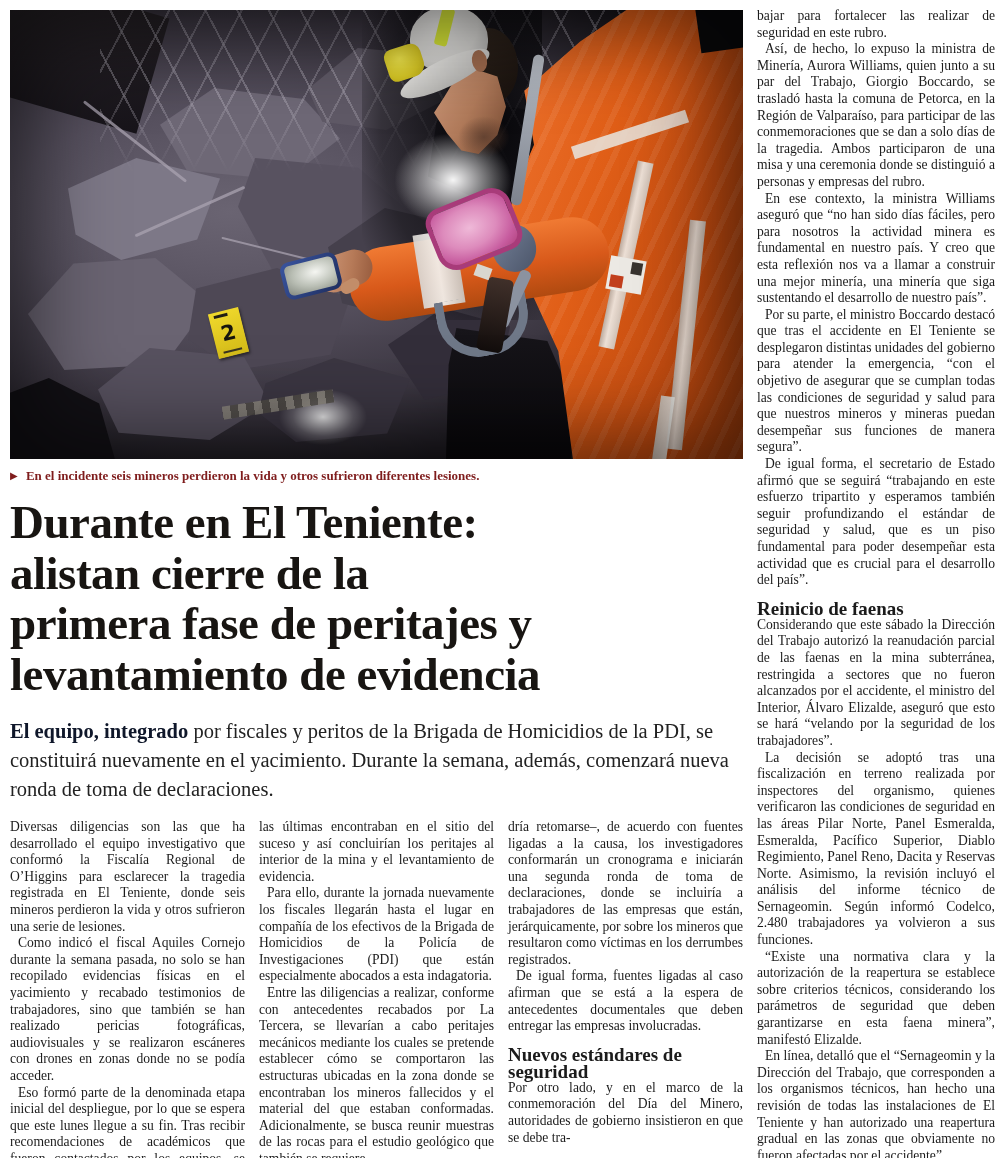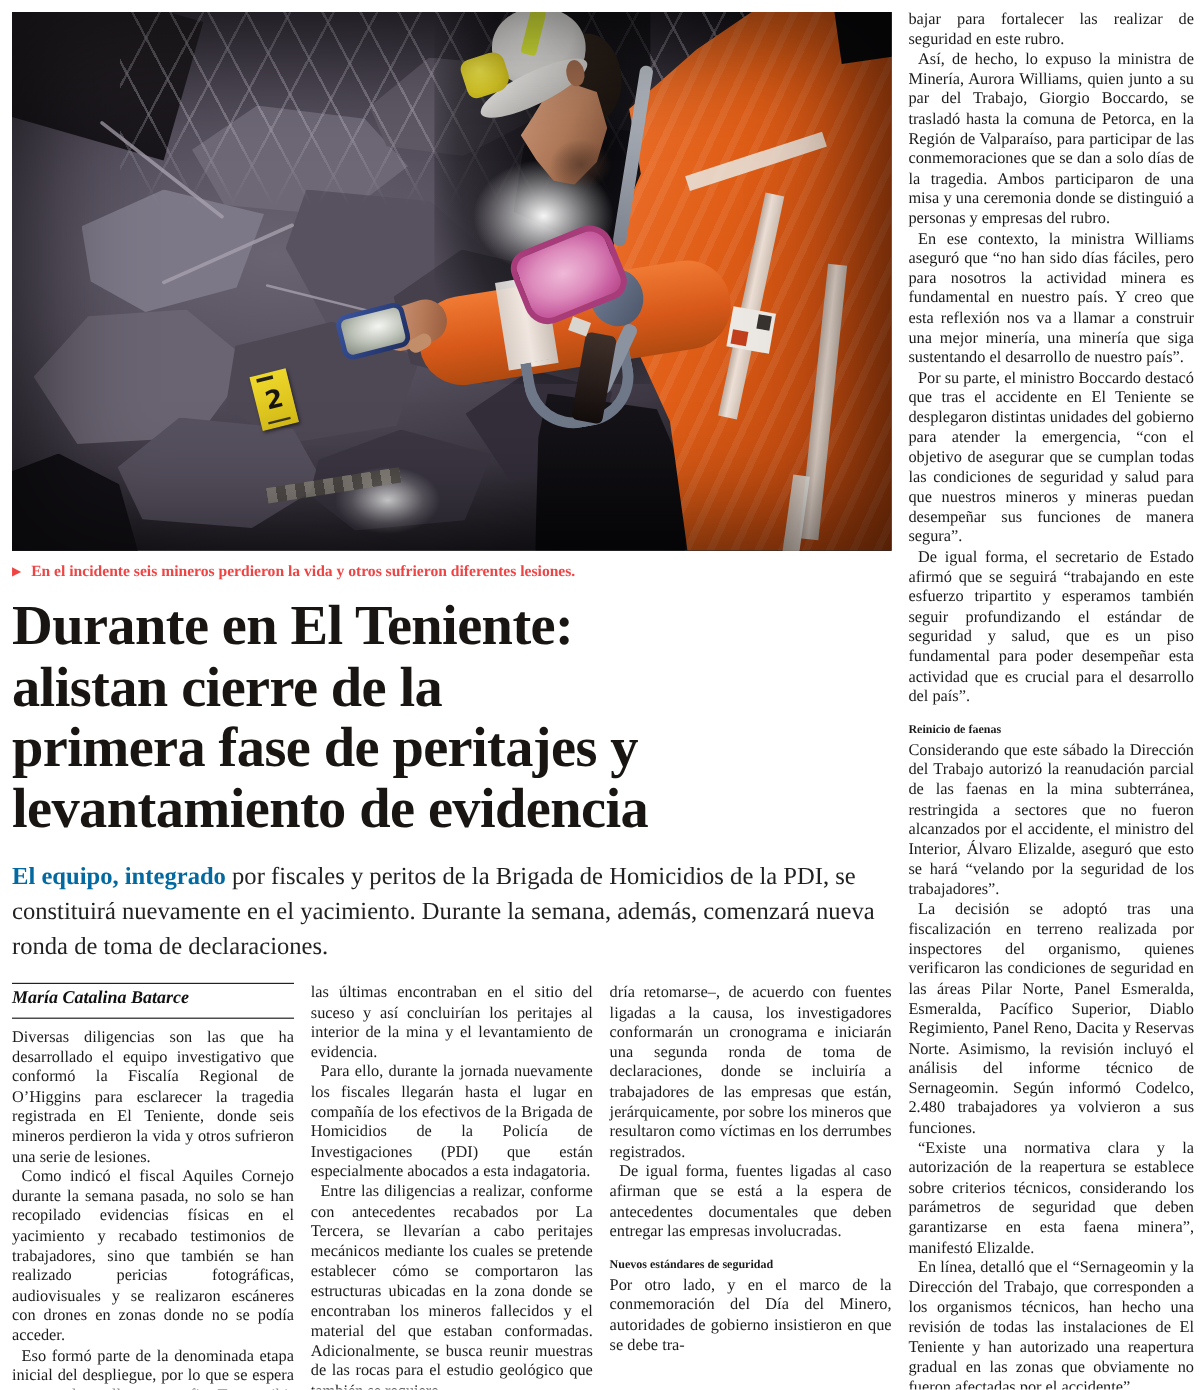--- a/index.html
+++ b/index.html
@@ -96,34 +96,34 @@
     background:radial-gradient(at 38% 30%, #f0efed, #d6d5d2 55%, #adacab 85%);}
   .helmstripe{left:428px;top:-2px;width:13px;height:38px;border-radius:3px;transform:rotate(14deg);z-index:10;background:#d9e838;}
   .lamp{left:376px;top:36px;width:37px;height:33px;border-radius:8px 10px 12px 8px;transform:rotate(-18deg);z-index:10;
     background:radial-gradient(at 40% 35%, #f2e84d, #d9c926 60%, #b7a714);}
   .shstrap{left:512px;top:44px;width:11px;height:152px;border-radius:5px;transform:rotate(9deg);z-index:8;
     background:linear-gradient(#b9bec6,#7d838e);}
   .corner-dark{left:688px;top:-6px;width:50px;height:46px;background:#0a0a0c;transform:rotate(-8deg);z-index:7;}
   .vignette{inset:0;z-index:12;box-shadow:inset 0 0 85px 22px rgba(0,0,0,.55);}
 
   
-  .caption{margin-top:9px;font-size:13px;font-weight:bold;color:#ef4444;}
+  .caption{margin-top:9px;font-size:13px;font-weight:bold;color:#7f1d1d;}
   .caption .tri{display:inline-block;font-size:10px;margin-right:5px;transform:translateY(-1px);}
   .headline{margin:13px 0 0 0;font-weight:bold;font-size:47px;line-height:50.5px;letter-spacing:-0.5px;color:#181512;}
   .headline span{display:block;}
   .lede{margin:18px 0 0 0;font-size:20.5px;line-height:29px;color:#222;width:733px;}
   .lede .hl{font-weight:bold;}
   .cols{display:flex;gap:14px;margin-top:15px;}
   .col{width:235px;}
   .rightcol{position:absolute;left:757px;top:8px;width:238px;}
   .byline-block{border-top:1.5px solid #222;border-bottom:1.5px solid #222;padding:4px 0 7px;margin-bottom:7px;
     font-size:15px;font-weight:bold;font-style:italic;color:#111;}
   .para{margin:0;font-size:13.6px;line-height:16.6px;text-align:justify;hyphens:auto;-webkit-hyphens:auto;}
   .para.ind{text-indent:8px;}
-  .subhead{margin:11px 0 0 0;font-size:10px;line-height:17px;font-weight:bold;text-align:left;}
+  .subhead{margin:11px 0 0 0;font-size:19px;line-height:17px;font-weight:bold;text-align:left;}
 </style>
 </head>
 <body>
 
 <div class="page">
   <div class="main">
 
     <div class="photo">
       <div class="plank"></div>
       <div class="rk r1"></div>
@@ -185,25 +185,24 @@
       <span>En el incidente seis mineros perdieron la vida y otros sufrieron diferentes lesiones.</span>
     </div>
 
     <h1 class="headline">
       <span>Durante en El Teniente:</span>
       <span>alistan cierre de la</span>
       <span>primera fase de peritajes y</span>
       <span>levantamiento de evidencia</span>
     </h1>
 
-    <p class="lede"><span class="hl" id="lede-hl" style="color: #0369a1;">El equipo, integrado</span><span> por fiscales y peritos de la Brigada de Homicidios de la PDI, se constituirá nuevamente en el yacimiento. Durante la semana, además, comenzará nueva ronda de toma de declaraciones.</span></p>
+    <p class="lede"><span class="hl" id="lede-hl" style="color: #0f172a;">El equipo, integrado</span><span> por fiscales y peritos de la Brigada de Homicidios de la PDI, se constituirá nuevamente en el yacimiento. Durante la semana, además, comenzará nueva ronda de toma de declaraciones.</span></p>
 
     <div class="cols">
       <div class="col">
-        <div class="byline-block">María Catalina Batarce</div>
         <div>
             <p class="para">Diversas diligencias son las que ha desarrollado el equipo investigativo que conformó la Fiscalía Regional de O’Higgins para esclarecer la tragedia registrada en El Teniente, donde seis mineros perdieron la vida y otros sufrieron una serie de lesiones.</p>
             <p class="para ind">Como indicó el fiscal Aquiles Cornejo durante la semana pasada, no solo se han recopilado evidencias físicas en el yacimiento y recabado testimonios de trabajadores, sino que también se han realizado pericias fotográficas, audiovisuales y se realizaron escáneres con drones en zonas donde no se podía acceder.</p>
             <p class="para ind">Eso formó parte de la denominada etapa inicial del despliegue, por lo que se espera que este lunes llegue a su fin. Tras recibir recomendaciones de académicos que fueron contactados por los equipos, se harán</p>
           </div>
       </div>
       <div class="col">
           <p class="para">las últimas encontraban en el sitio del suceso y así concluirían los peritajes al interior de la mina y el levantamiento de evidencia.</p>
           <p class="para ind">Para ello, durante la jornada nuevamente los fiscales llegarán hasta el lugar en compañía de los efectivos de la Brigada de Homicidios de la Policía de Investigaciones (PDI) que están especialmente abocados a esta indagatoria.</p>
           <p class="para ind">Entre las diligencias a realizar, conforme con antecedentes recabados por La Tercera, se llevarían a cabo peritajes mecánicos mediante los cuales se pretende establecer cómo se comportaron las estructuras ubicadas en la zona donde se encontraban los mineros fallecidos y el material del que estaban conformadas. Adicionalmente, se busca reunir muestras de las rocas para el estudio geológico que también se requiere.</p>

